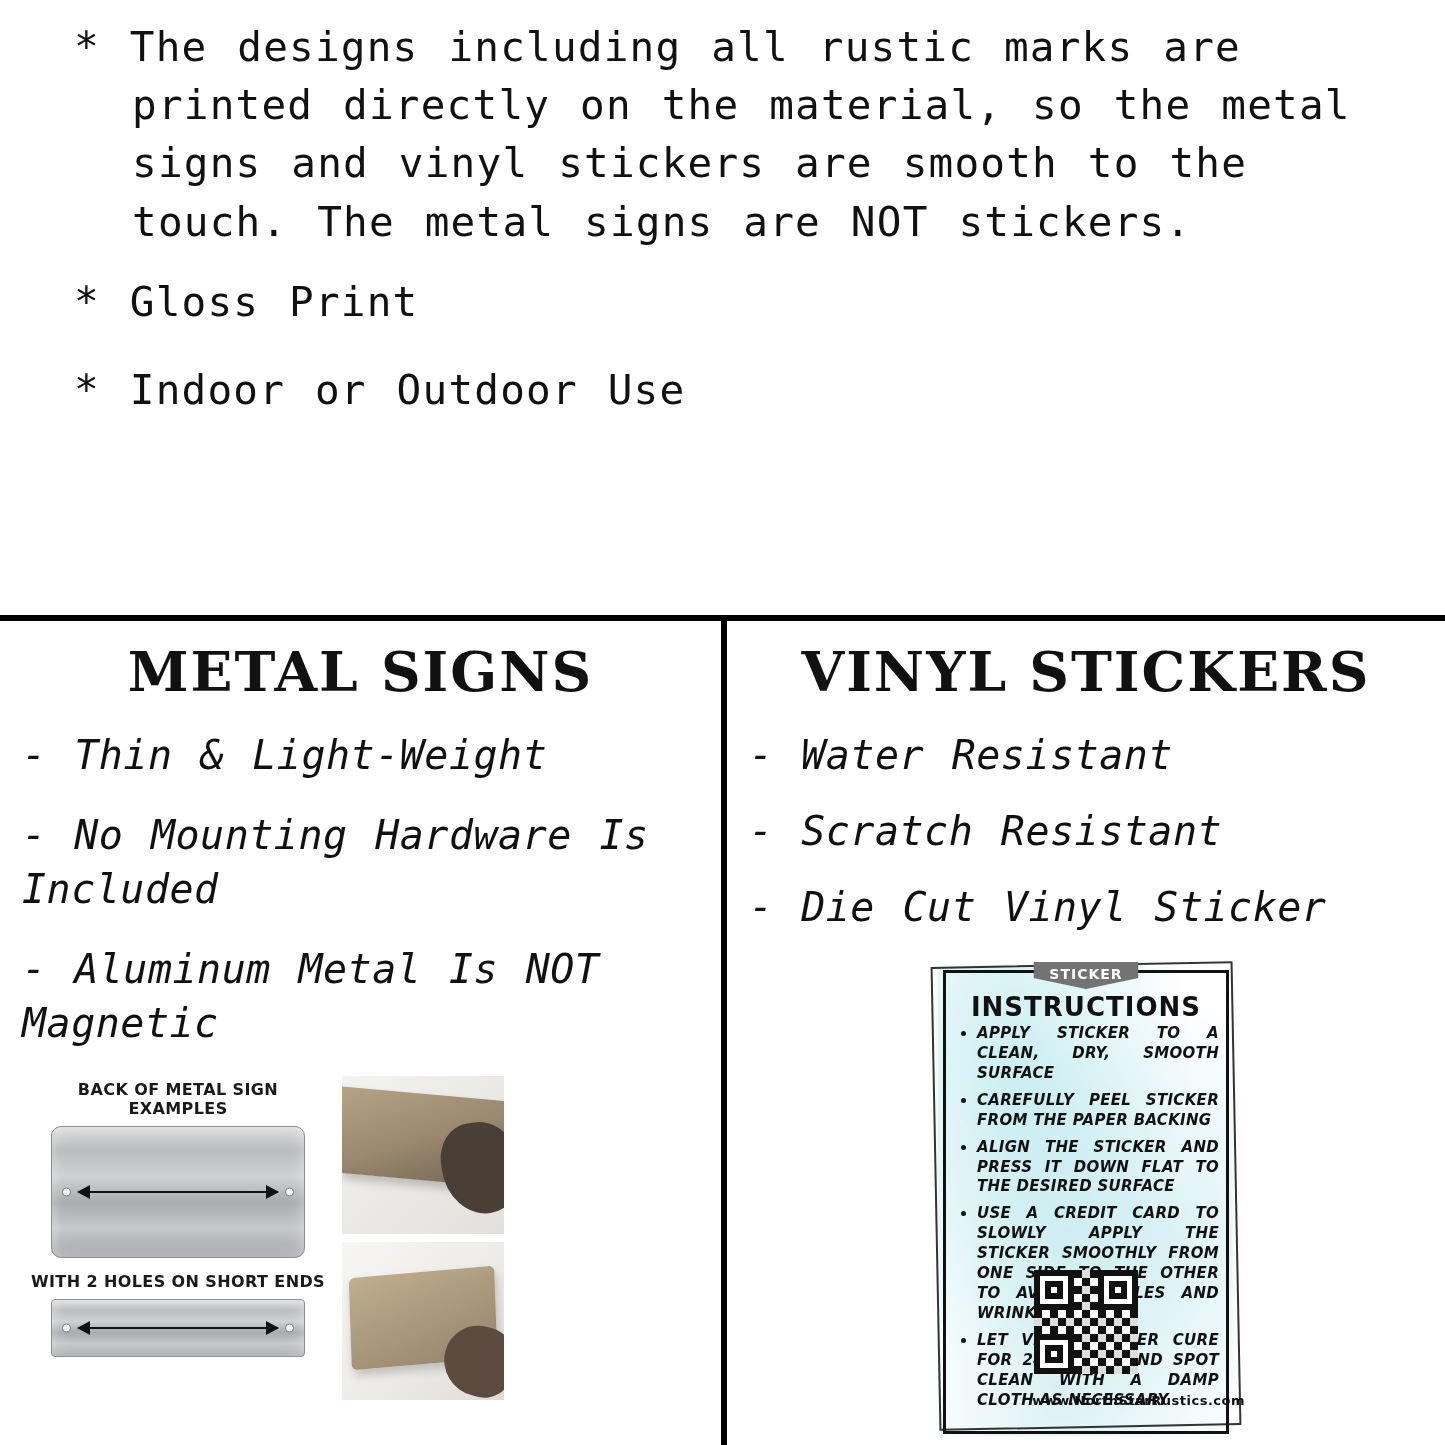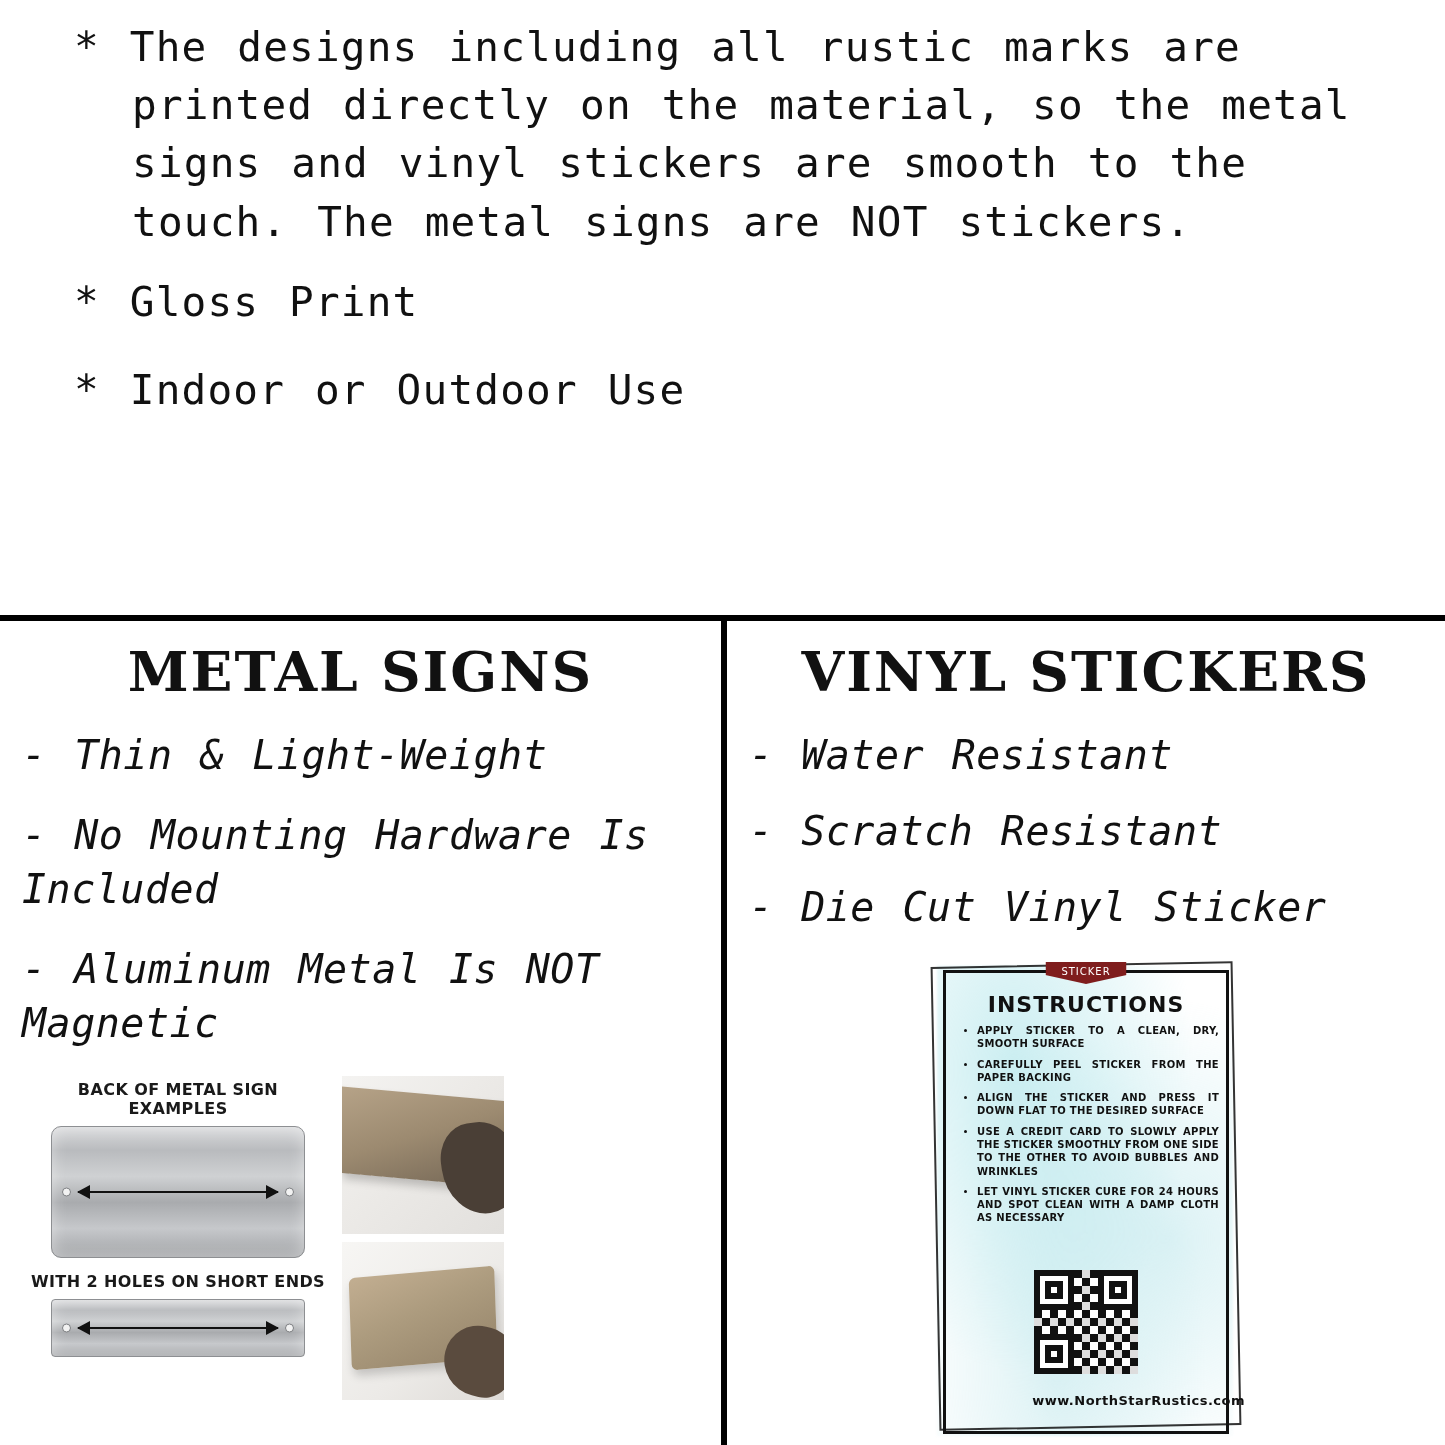--- a/index.html
+++ b/index.html
@@ -242,55 +242,56 @@
     left: 8px; right: 8px; top: 8px; bottom: 20px;
     border: 2px solid #111;
     transform: rotate(-1.1deg);
     opacity: .85;
   }
   .sticker-tab {
     position: absolute;
     left: 50%;
     transform: translateX(-50%);
     top: 6px;
-    background: #7f1d1d;
+    background: #737373;
     color: #fff;
     font-family: "DejaVu Sans", sans-serif;
-    font-weight: normal;
-    font-size: 10px;
+    font-weight: bold;
+    font-size: 14px;
     letter-spacing: 1px;
     padding: 4px 16px 7px 16px;
     clip-path: polygon(0 0, 100% 0, 100% 60%, 50% 100%, 0 60%);
   }
   .sticker-heading {
     position: absolute;
     top: 36px; left: 0; right: 0;
     text-align: center;
     font-family: "DejaVu Sans", sans-serif;
     font-weight: bold;
-    font-size: 22px;
+    font-size: 26px;
     letter-spacing: 1px;
   }
   .sticker-list {
     position: absolute;
     top: 68px;
     left: 34px;
     right: 26px;
     margin: 0;
     padding: 0 0 0 16px;
     list-style: disc;
   }
   .sticker-list li {
     font-family: "DejaVu Sans", sans-serif;
     font-weight: bold;
-    font-size: 10px;
+    font-size: 15px;
     line-height: 1.33;
     letter-spacing: .3px;
     margin-bottom: 7px;
     text-align: justify;
+    font-style: italic;
   }
   .qr {
     position: absolute;
     left: 50%;
     transform: translateX(-50%);
     bottom: 74px;
     width: 104px;
     height: 104px;
     background-color: #fff;
     background-image:

